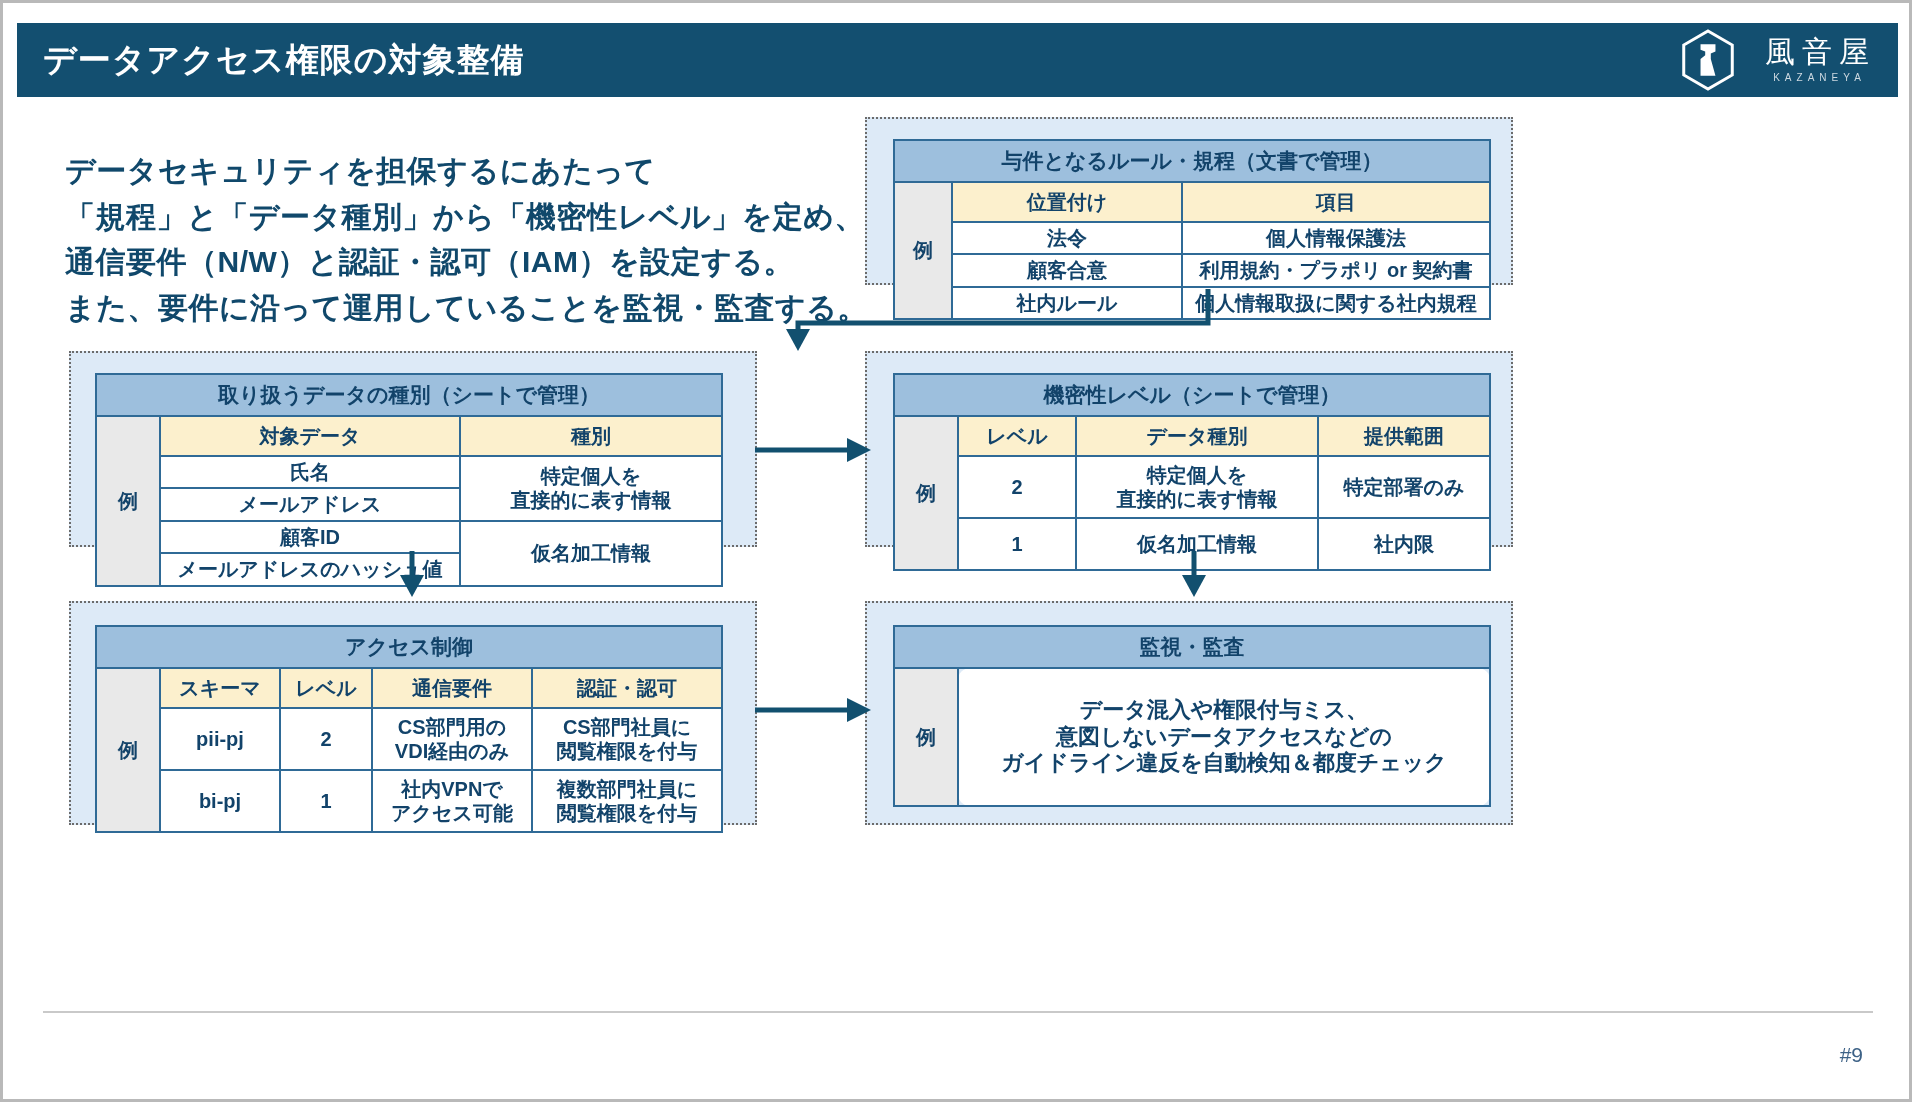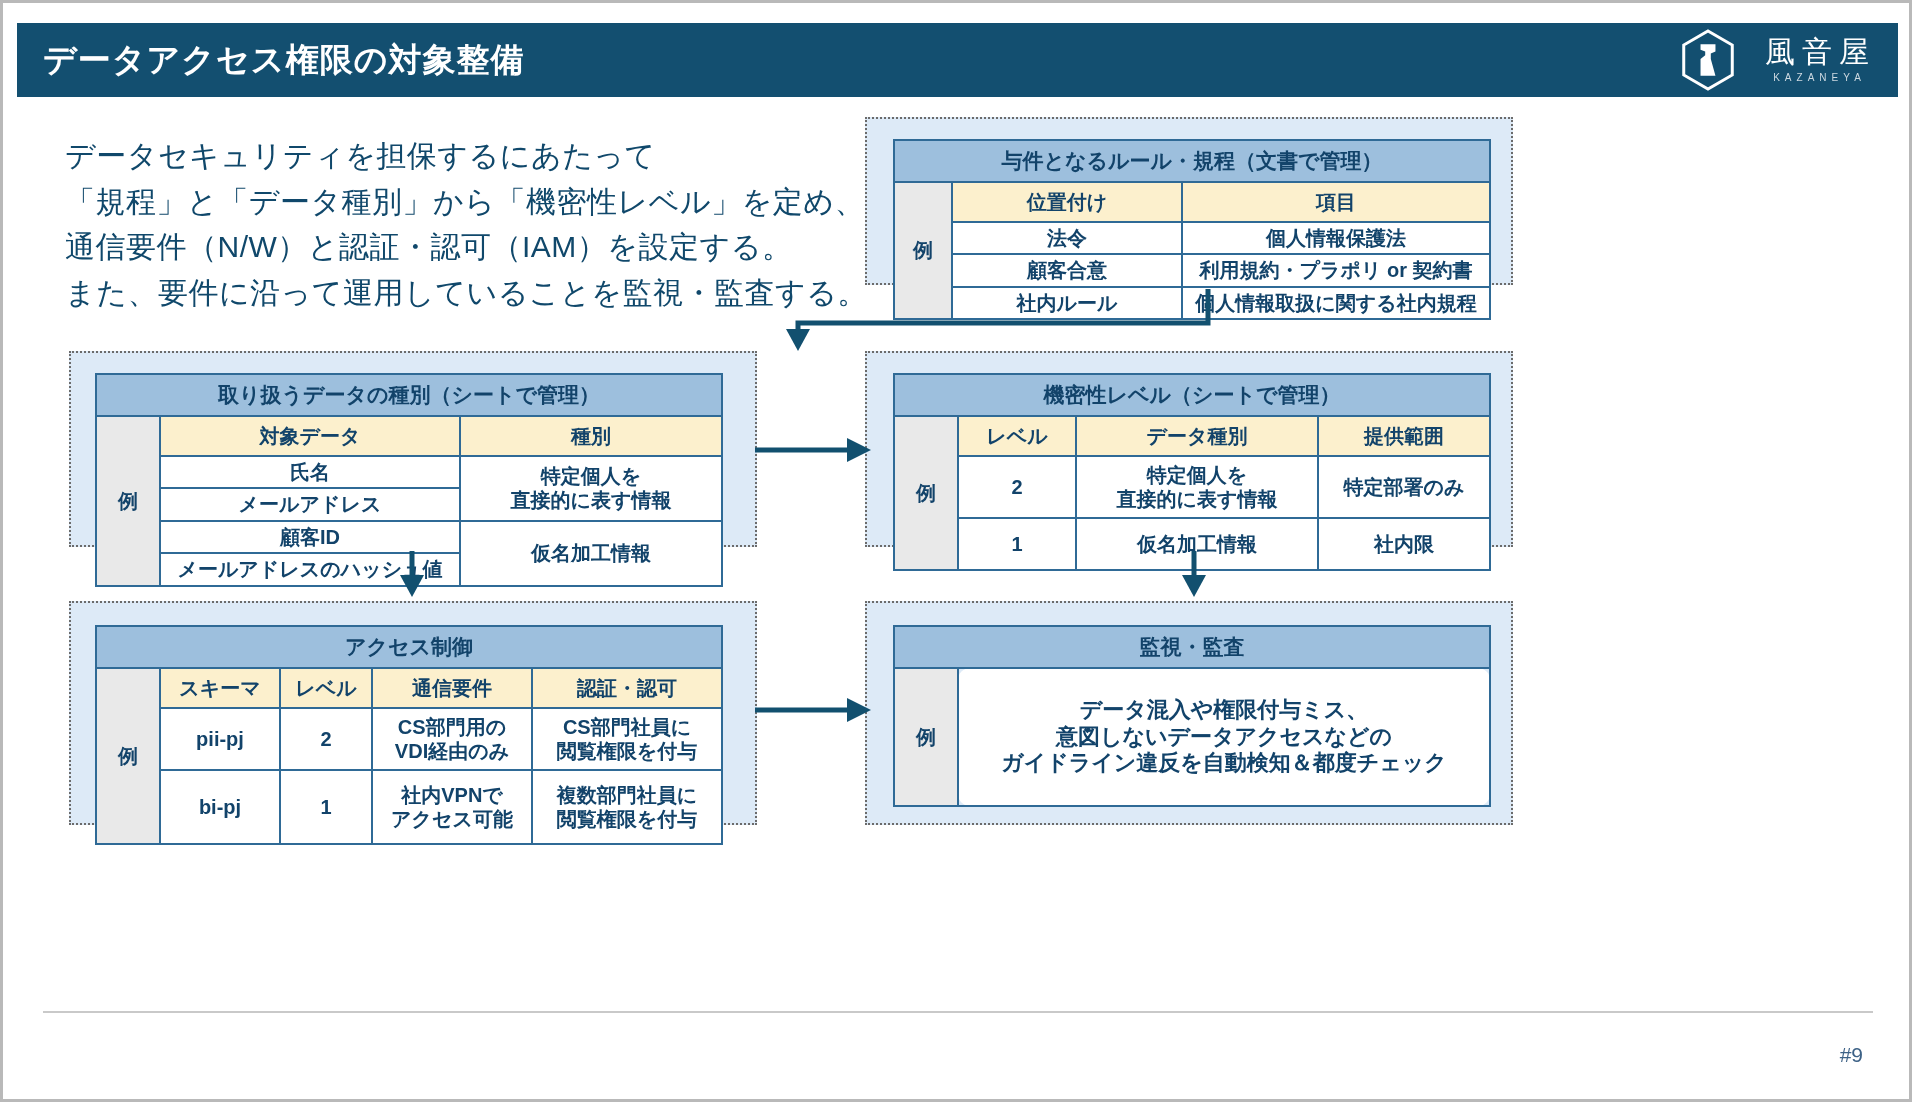--- a/index.html
+++ b/index.html
@@ -77,24 +77,24 @@
     font-size: 10px;
     letter-spacing: 5px;
     margin-top: 6px;
     padding-left: 5px;
   }
 
   
   .lead {
     position: absolute;
     left: 62px;
-    top: 130px;
+    top: 145px;
     color: #10486b;
     font-size: 30px;
-    font-weight: normal;
+    font-weight: bold;
     line-height: 1.52;
     white-space: pre;
     letter-spacing: 0.5px;
   }
 
   
   .group {
     position: absolute;
     background: #ddeaf7;
     border: 2px dotted #6b6b6b;
@@ -328,21 +328,21 @@
         <td class="t-sub">認証・認可</td>
       </tr>
       <tr style="height:62px">
         <td class="t-cell">pii-pj</td>
         <td class="t-cell">2</td>
         <td class="t-cell" style="white-space:pre-line">CS部門用の
 VDI経由のみ</td>
         <td class="t-cell" style="white-space:pre-line">CS部門社員に
 閲覧権限を付与</td>
       </tr>
-      <tr style="height:74px">
+      <tr style="height:62px">
         <td class="t-cell">bi-pj</td>
         <td class="t-cell">1</td>
         <td class="t-cell" style="white-space:pre-line">社内VPNで
 アクセス可能</td>
         <td class="t-cell" style="white-space:pre-line">複数部門社員に
 閲覧権限を付与</td>
       </tr>
     </tbody>
   </table>
 

